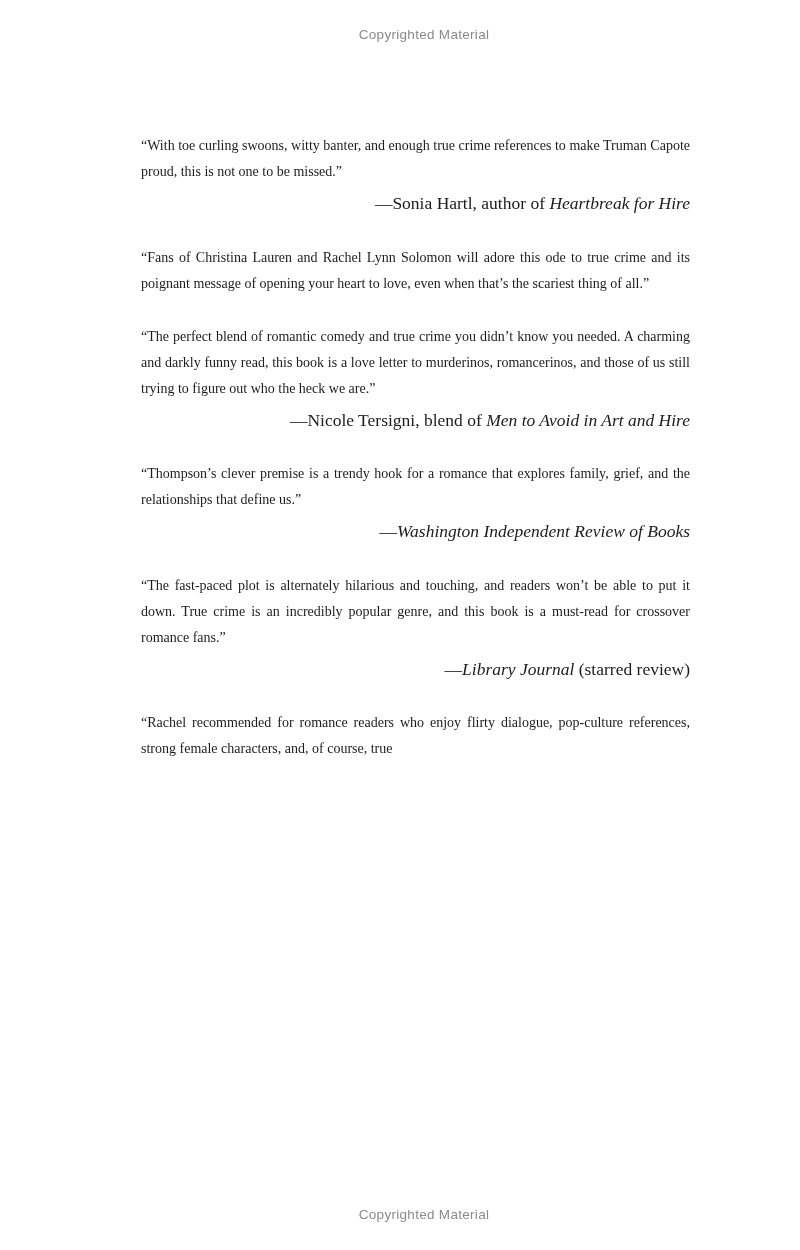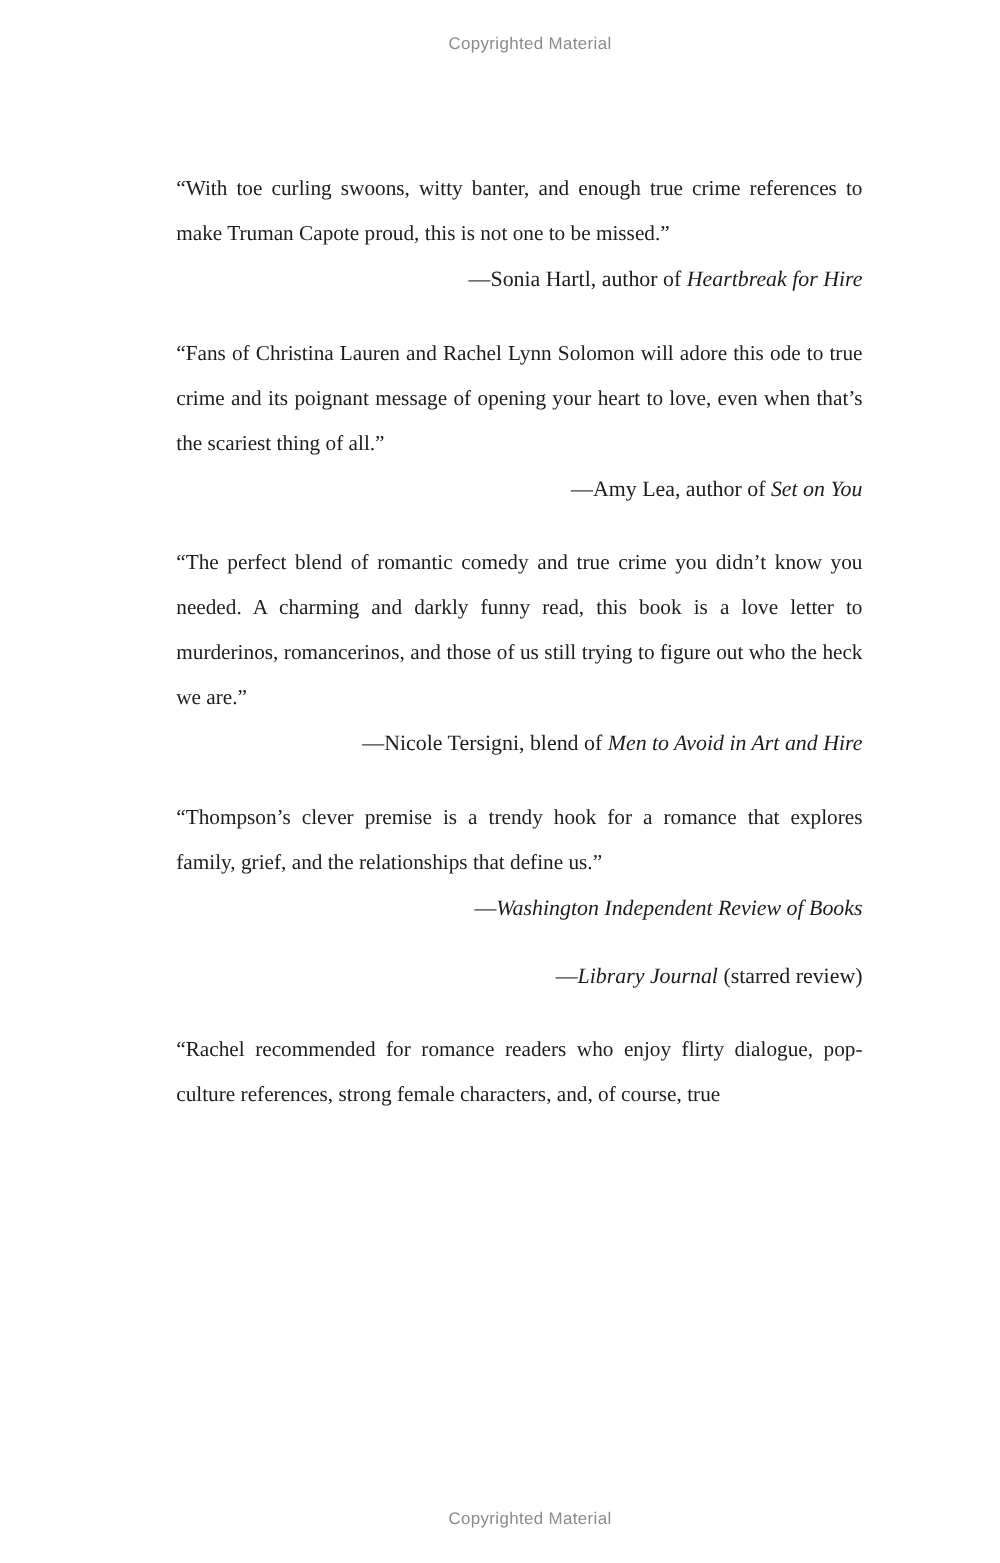--- a/index.html
+++ b/index.html
@@ -33,22 +33,22 @@
     position: absolute;
     left: 141px;
     top: 133px;
     width: 549px;
   }
   .quote-block {
     margin-bottom: 27px;
   }
   .quote-text {
     margin: 0;
-    font-size: 17px;
-    line-height: 36px;
+    font-size: 14px;
+    line-height: 26px;
     text-align: justify;
     text-justify: inter-word;
   }
   .attr-line {
     display: flex;
     justify-content: space-between;
     align-items: center;
     font-size: 17.5px;
     line-height: 27.5px;
   }
@@ -77,43 +77,40 @@
     <div class="quote-block sep">
       <p class="quote-text">“With toe curling swoons, witty banter, and enough true crime references to make Truman Capote proud, this is not one to be missed.”</p>
       <div class="attr-line">
         <span></span>
         <span class="attribution"><span>—Sonia Hartl, author of </span><span class="italic">Heartbreak for Hire</span><span></span></span>
       </div>
     </div>
 
     <div class="quote-block sep">
       <p class="quote-text">“Fans of Christina Lauren and Rachel Lynn Solomon will adore this ode to true crime and its poignant message of opening your heart to love, even when that’s the scariest thing of all.”</p>
-      <div class="attr-line">
-        <span></span>
-        <span class="attribution"><span>—Amy Lea, author of </span><span class="italic">Set on You</span><span></span></span>
-      </div>
     </div>
 
     <div class="quote-block sep">
       <p class="quote-text">“The perfect blend of romantic comedy and true crime you didn’t know you needed. A charming and darkly funny read, this book is a love letter to murderinos, romancerinos, and those of us still trying to figure out who the heck we are.”</p>
       <div class="attr-line">
         <span></span>
         <span class="attribution"><span>—Nicole Tersigni, blend of </span><span class="italic">Men to Avoid in Art and Hire</span><span></span></span>
       </div>
     </div>
 
     <div class="quote-block sep">
       <p class="quote-text">“Thompson’s clever premise is a trendy hook for a romance that explores family, grief, and the relationships that define us.”</p>
       <div class="attr-line">
         <span></span>
         <span class="attribution"><span>—</span><span class="italic">Washington Independent Review of Books</span><span></span></span>
       </div>
     </div>
 
     <div class="quote-block sep">
+      <p class="quote-text">“The fast-paced plot is alternately hilarious and touching, and readers won’t be able to put it down. True crime is an incredibly popular genre, and this book is a must-read for crossover romance fans.”</p>
       <div class="attr-line">
         <span></span>
         <span class="attribution"><span>—</span><span class="italic">Library Journal</span><span> (starred review)</span></span>
       </div>
     </div>
 
     <div class="quote-block inline">
       <p class="quote-text">“Rachel recommended for romance readers who enjoy flirty dialogue, pop-culture references, strong female characters, and, of course, true</p>
     </div>
 

